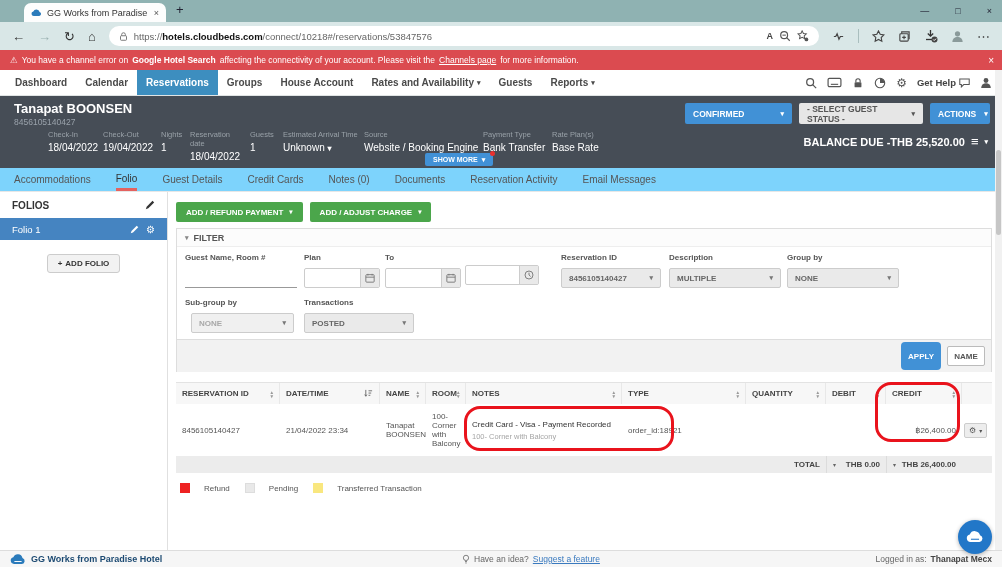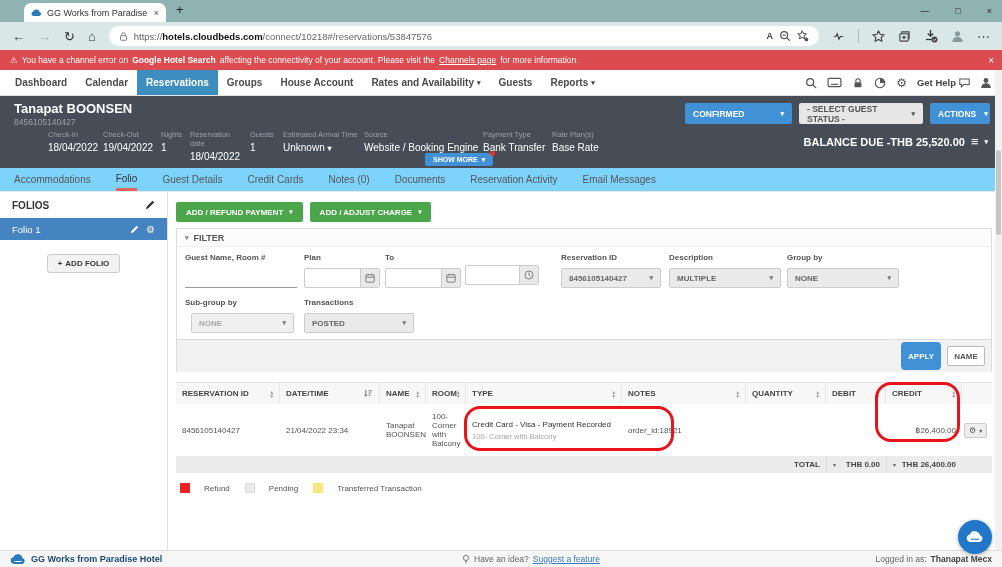--- a/index.html
+++ b/index.html
@@ -542,25 +542,25 @@
       </div>
     <div class="th">
         <span>NAME</span>
         <span class="sorticon"></span>
       </div>
     <div class="th">
         <span>ROOM</span>
         <span class="sorticon"></span>
       </div>
     <div class="th">
+        <span>NOTES</span>
+        <span class="sorticon"></span>
+      </div>
+    <div class="th">
         <span>TYPE</span>
-        <span class="sorticon"></span>
-      </div>
-    <div class="th">
-        <span>NOTES</span>
         <span class="sorticon"></span>
       </div>
     <div class="th">
         <span>QUANTITY</span>
         <span class="sorticon"></span>
       </div>
     <div class="th">
         <span>DEBIT</span>
         <span class="sorticon"></span>
       </div>

